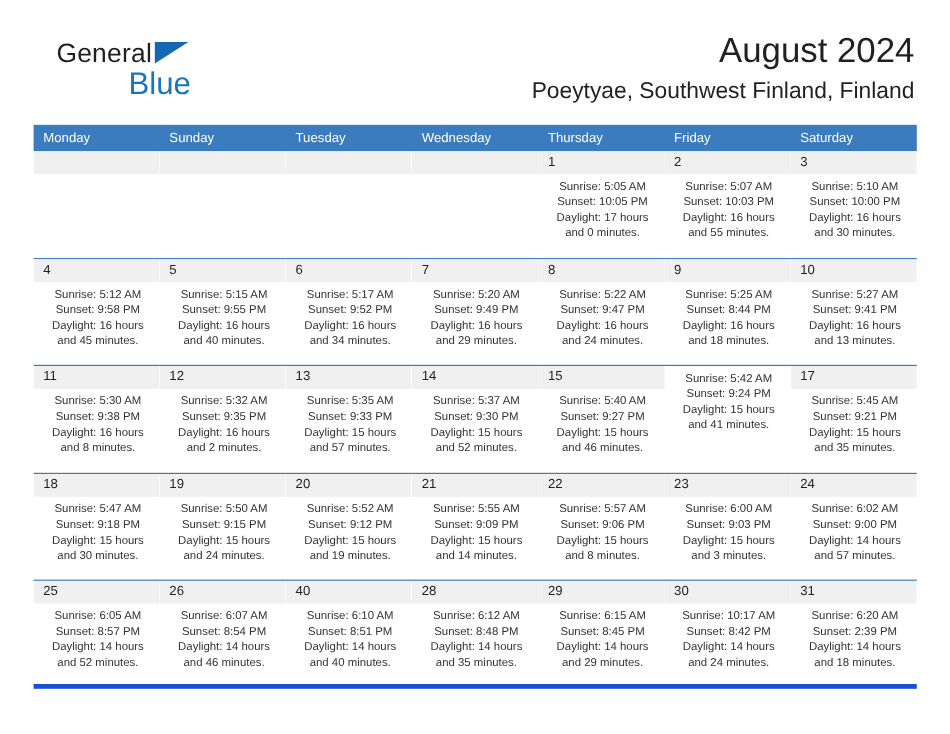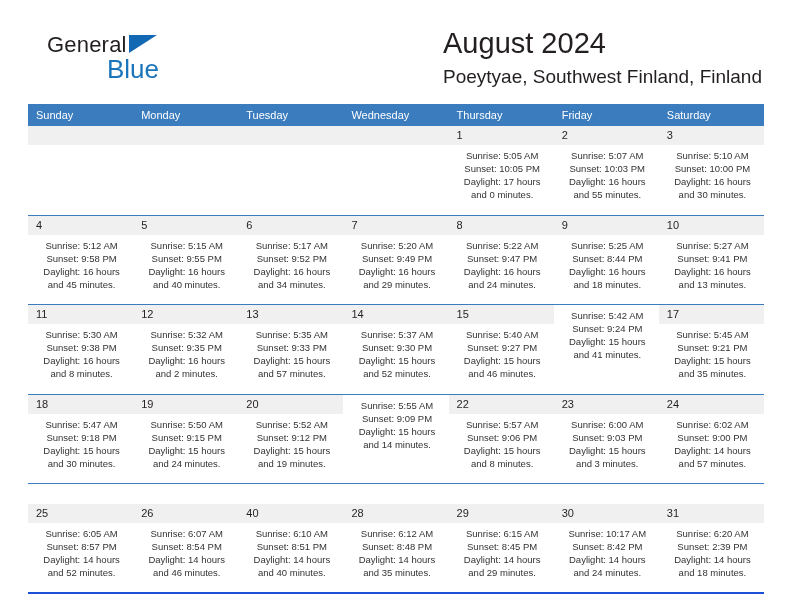--- a/index.html
+++ b/index.html
@@ -61,20 +61,21 @@
     top: 22px;
     font-size: 26px;
     color: #1b75bb;
     font-family: "Liberation Sans", sans-serif;
   }
 
   .title-block {
     position: absolute;
     right: 2px;
     top: 0;
+    text-align: right;
   }
   .cal-title {
     font-size: 29px;
     color: #231f20;
     line-height: 34px;
     font-weight: normal;
     white-space: nowrap;
   }
   .cal-subtitle {
     margin-top: 9px;
@@ -105,22 +106,21 @@
     box-sizing: border-box;
     white-space: nowrap;
   }
   .week-row {
     display: flex;
     height: 89.5px;
     border-bottom: 1px solid #3a7cbe;
     box-sizing: border-box;
   }
   .week-row:last-child {
-    border-bottom: 2px solid #1d4ed8;
-    margin-top: 20px;
+    border-bottom: 4px solid #1d4ed8;
   }
   .day-cell {
     flex: 1 1 0;
     box-sizing: border-box;
     position: relative;
     overflow: hidden;
   }
   .day-num-band {
     height: 19px;
     background: #f0f0f0;
@@ -159,22 +159,22 @@
 
     <div class="title-block">
       <div class="cal-title">August 2024</div>
       <div class="cal-subtitle">Poeytyae, Southwest Finland, Finland</div>
     </div>
 
   </div>
 
   <div class="calendar">
     <div class="weekday-row">
+      <div class="weekday">Monday</div>
       <div class="weekday">Sunday</div>
-      <div class="weekday">Monday</div>
       <div class="weekday">Tuesday</div>
       <div class="weekday">Wednesday</div>
       <div class="weekday">Thursday</div>
       <div class="weekday">Friday</div>
       <div class="weekday">Saturday</div>
     </div>
     <div id="weeks-container">
         <div class="week-row">
           <div class="day-cell empty">
             <div class="day-num-band"></div>
@@ -367,20 +367,21 @@
           <div class="day-cell">
             <div class="day-num-band">20</div>
             <div class="day-lines">
               <div>Sunrise: 5:52 AM</div>
               <div>Sunset: 9:12 PM</div>
               <div>Daylight: 15 hours</div>
               <div>and 19 minutes.</div>
             </div>
           </div>
           <div class="day-cell">
+            <div class="day-num-band">21</div>
             <div class="day-lines">
               <div>Sunrise: 5:55 AM</div>
               <div>Sunset: 9:09 PM</div>
               <div>Daylight: 15 hours</div>
               <div>and 14 minutes.</div>
             </div>
           </div>
           <div class="day-cell">
             <div class="day-num-band">22</div>
             <div class="day-lines">

